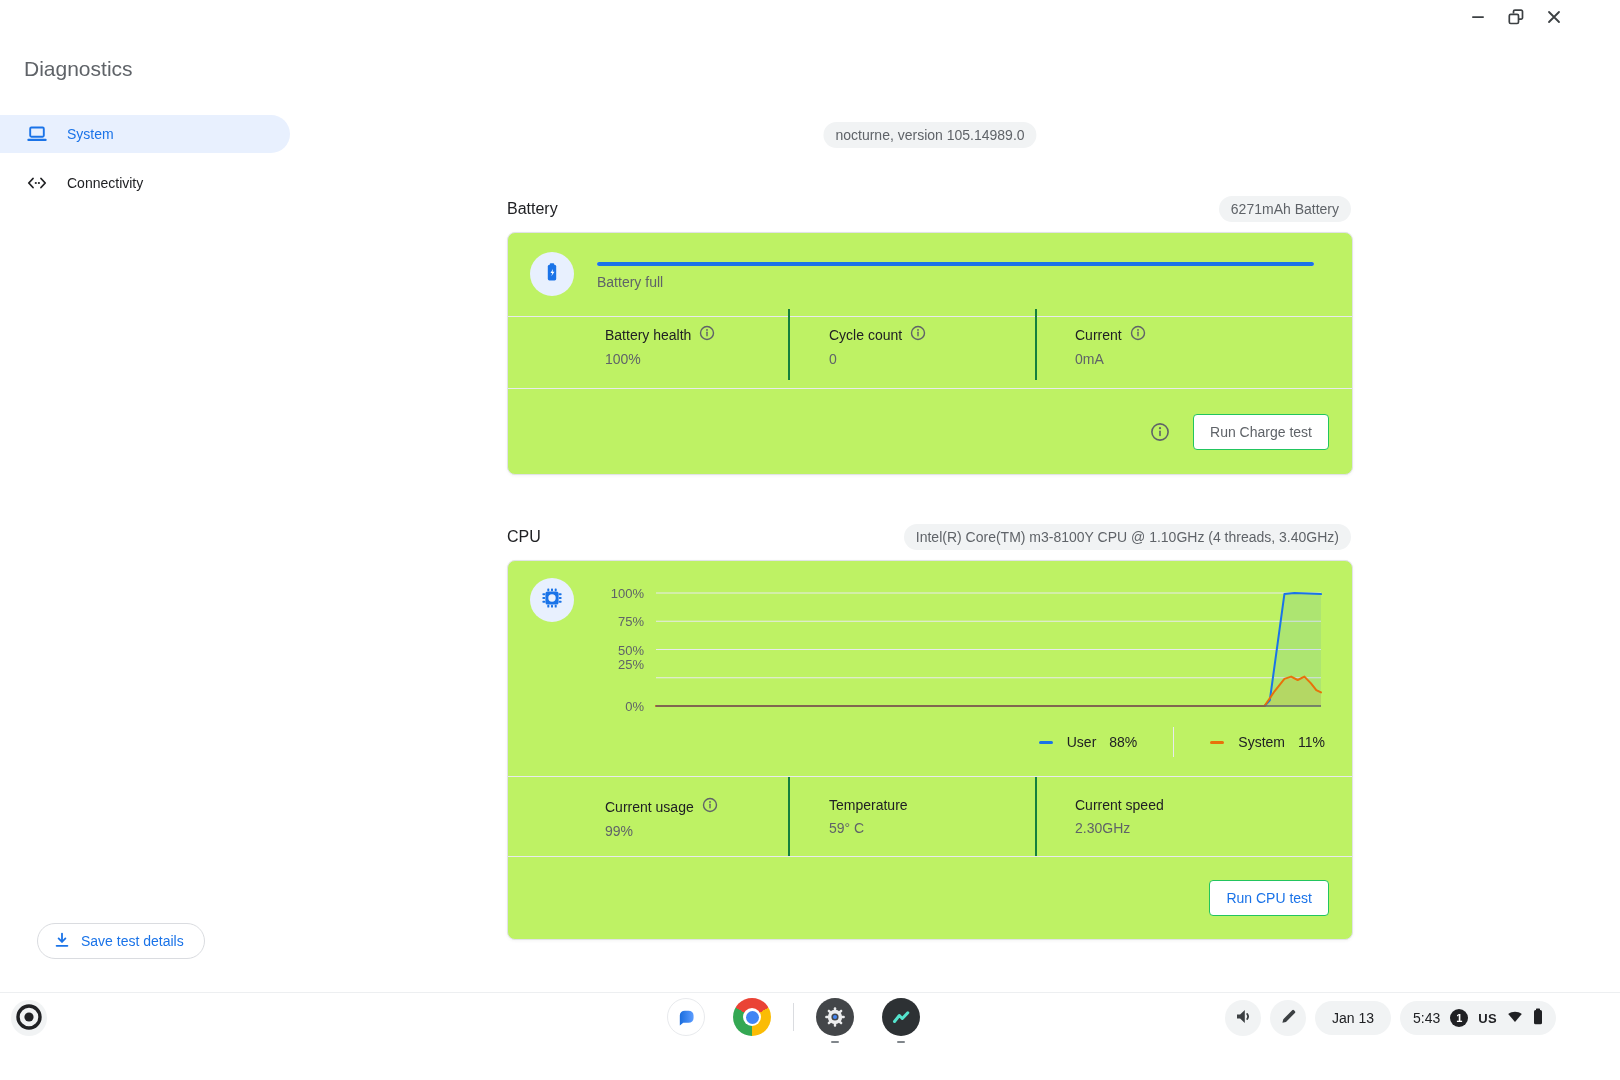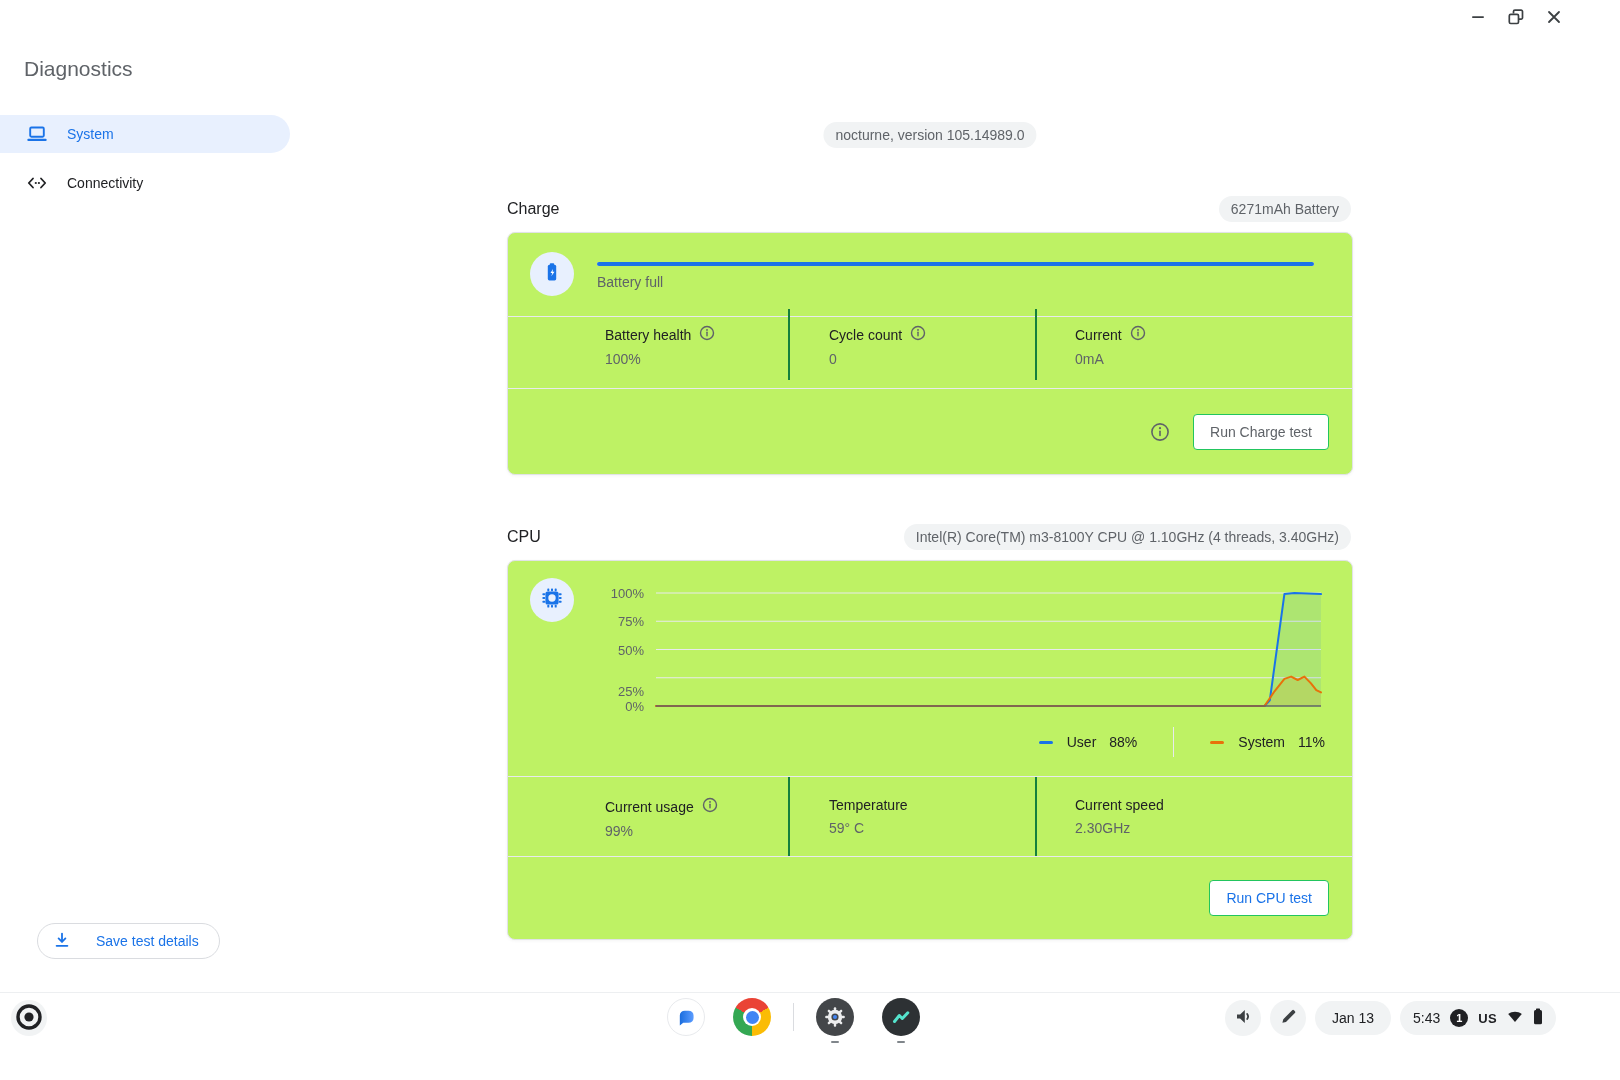--- a/index.html
+++ b/index.html
@@ -67,21 +67,21 @@
   .legend-row { position:absolute; top:166px; right:27px; height:30px; display:flex; align-items:center; }
   .legend-item { display:flex; align-items:center; }
   .legend-dash { width:14px; height:3px; border-radius:2px; }
   .legend-dash.user { background:#1A73E8; }
   .legend-dash.system { background:#E8710A; }
   .legend-name { margin-left:14px; font-size:14px; color:#202124; }
   .legend-value { margin-left:13px; font-size:14px; color:#202124; }
   .legend-vdiv { width:1px; height:30px; background:#E8EAED; margin:0 36px; }
 
   
-  .save-btn { position:absolute; left:37px; top:923px; height:36px; display:flex; align-items:center; gap:25px; padding:0 20px 0 15px; background:#fff; border:1px solid #DADCE0; border-radius:18px; color:#1A73E8; font-family:"Liberation Sans",sans-serif; font-size:14px; font-weight:500; cursor:pointer; }
+  .save-btn { position:absolute; left:37px; top:923px; height:36px; display:flex; align-items:center; gap:10px; padding:0 20px 0 15px; background:#fff; border:1px solid #DADCE0; border-radius:18px; color:#1A73E8; font-family:"Liberation Sans",sans-serif; font-size:14px; font-weight:500; cursor:pointer; }
 
   
   .shelf { position:absolute; left:0; top:992px; width:1620px; height:88px; background:#fff; border-top:1px solid #EDEFF1; }
   .launcher { position:absolute; left:11px; top:7px; width:36px; height:36px; border-radius:50%; background:#F1F3F4; display:flex; align-items:center; justify-content:center; cursor:pointer; border:none; }
   .dock { position:absolute; left:667px; top:5px; display:flex; align-items:center; gap:28px; }
   .dock-item { position:relative; width:38px; height:38px; cursor:pointer; }
   .app-circle { width:38px; height:38px; border-radius:50%; display:flex; align-items:center; justify-content:center; }
   .app-messages { background:#fff; border:1px solid #E8EAED; }
   .app-settings { background:#434649; }
   .app-diag { background:#2D3134; }
@@ -153,21 +153,21 @@
       </svg>
     </span>
     <span class="nav-label">Connectivity</span>
   </div>
 
   <div class="main">
 
     <span class="pill-badge version-badge">nocturne, version 105.14989.0</span>
 
     <div class="section-header sh-battery">
-      <h2>Charge</h2>
+      <h2>Battery</h2>
       <span class="pill-badge">6271mAh Battery</span>
     </div>
 
     <div class="card card-battery">
       <div class="icon-circle">
         <span>
           <svg width="22" height="22" viewBox="0 0 22 22">
             <g fill="#1A73E8">
               <rect x="8.8" y="2.2" width="4.4" height="2.2" rx="0.9"></rect>
               <rect x="6.8" y="3.8" width="8.4" height="15.6" rx="1.6"></rect>
@@ -272,21 +272,21 @@
               <rect x="4.4" y="4.4" width="13.2" height="13.2" rx="2.2"></rect>
             </g>
             <circle cx="11" cy="11" r="3.7" fill="#E8F0FE"></circle>
           </svg>
         </span>
       </div>
 
       <span class="y-tick" style="top:32px">100%</span>
       <span class="y-tick" style="top:60.3px">75%</span>
       <span class="y-tick" style="top:88.5px">50%</span>
-      <span class="y-tick" style="top:130px">25%</span>
+      <span class="y-tick" style="top:103px">25%</span>
       <span class="y-tick" style="top:145px">0%</span>
 
       <svg id="cpu-chart" class="cpu-chart" viewBox="0 0 665 113" preserveAspectRatio="none">
           <line x1="0" x2="665" y1="0" y2="0" stroke="#E8EAED" stroke-width="1"></line>
           <line x1="0" x2="665" y1="28.25" y2="28.25" stroke="#E8EAED" stroke-width="1"></line>
           <line x1="0" x2="665" y1="56.5" y2="56.5" stroke="#E8EAED" stroke-width="1"></line>
           <line x1="0" x2="665" y1="84.75" y2="84.75" stroke="#E8EAED" stroke-width="1"></line>
           <path d="M0.0,113.0 L608.5,113.0 L613.8,107.3 L628.4,1.1 L638.4,0.0 L665.0,1.1 L665,113 Z" fill="rgba(26,115,232,0.10)" stroke="none"></path>
           <path d="M0.0,113.0 L608.5,113.0 L618.5,98.3 L628.4,85.9 L635.1,83.6 L641.7,87.0 L648.4,83.6 L655.0,90.4 L660.3,97.2 L665.0,99.4 L665,113 Z" fill="rgba(232,113,10,0.12)" stroke="none"></path>
           <path d="M0.0,113.0 L608.5,113.0 L613.8,107.3 L628.4,1.1 L638.4,0.0 L665.0,1.1" fill="none" stroke="#1A73E8" stroke-width="2" stroke-linejoin="round" stroke-linecap="round"></path>

